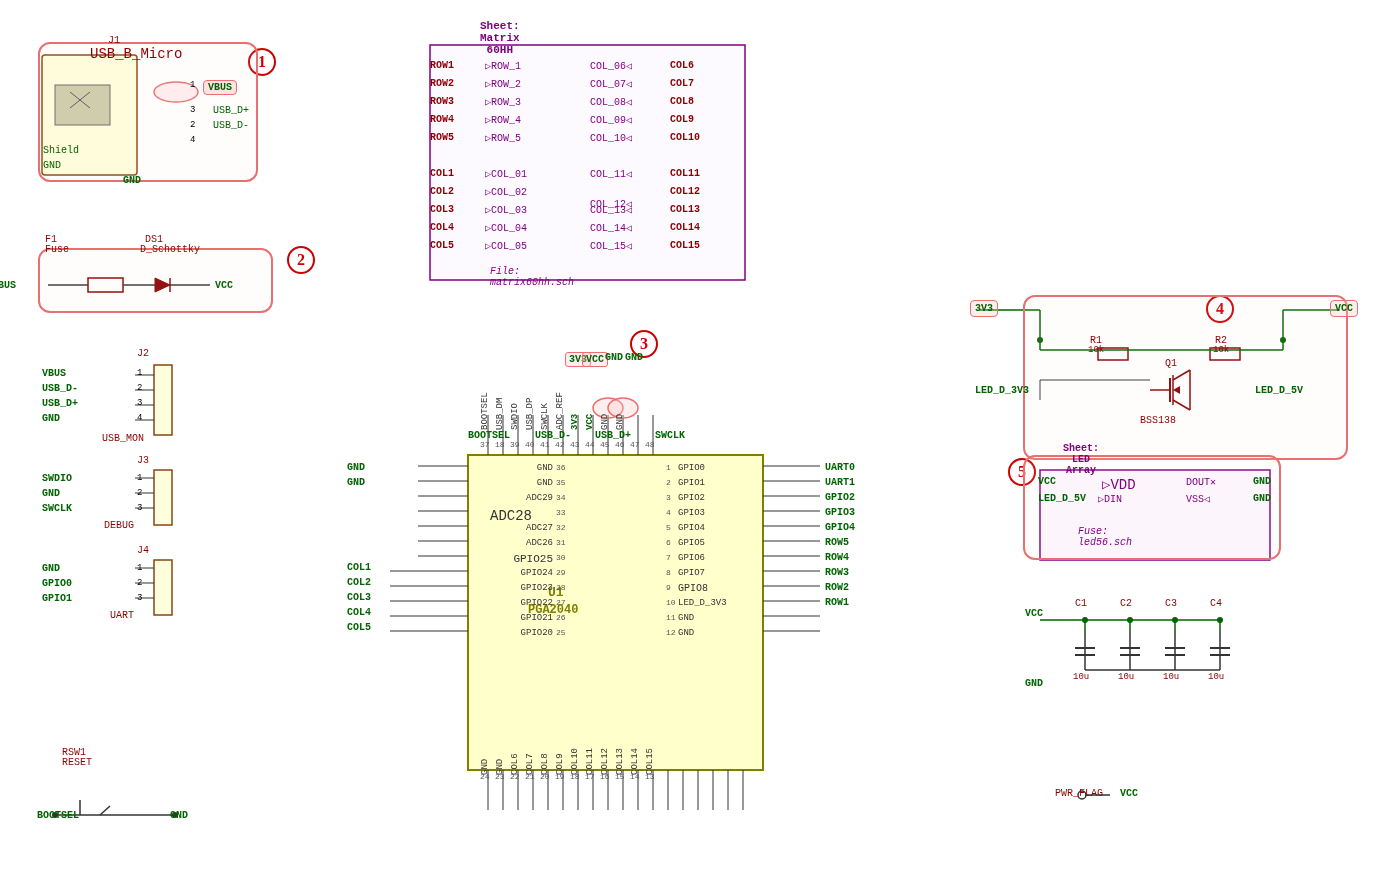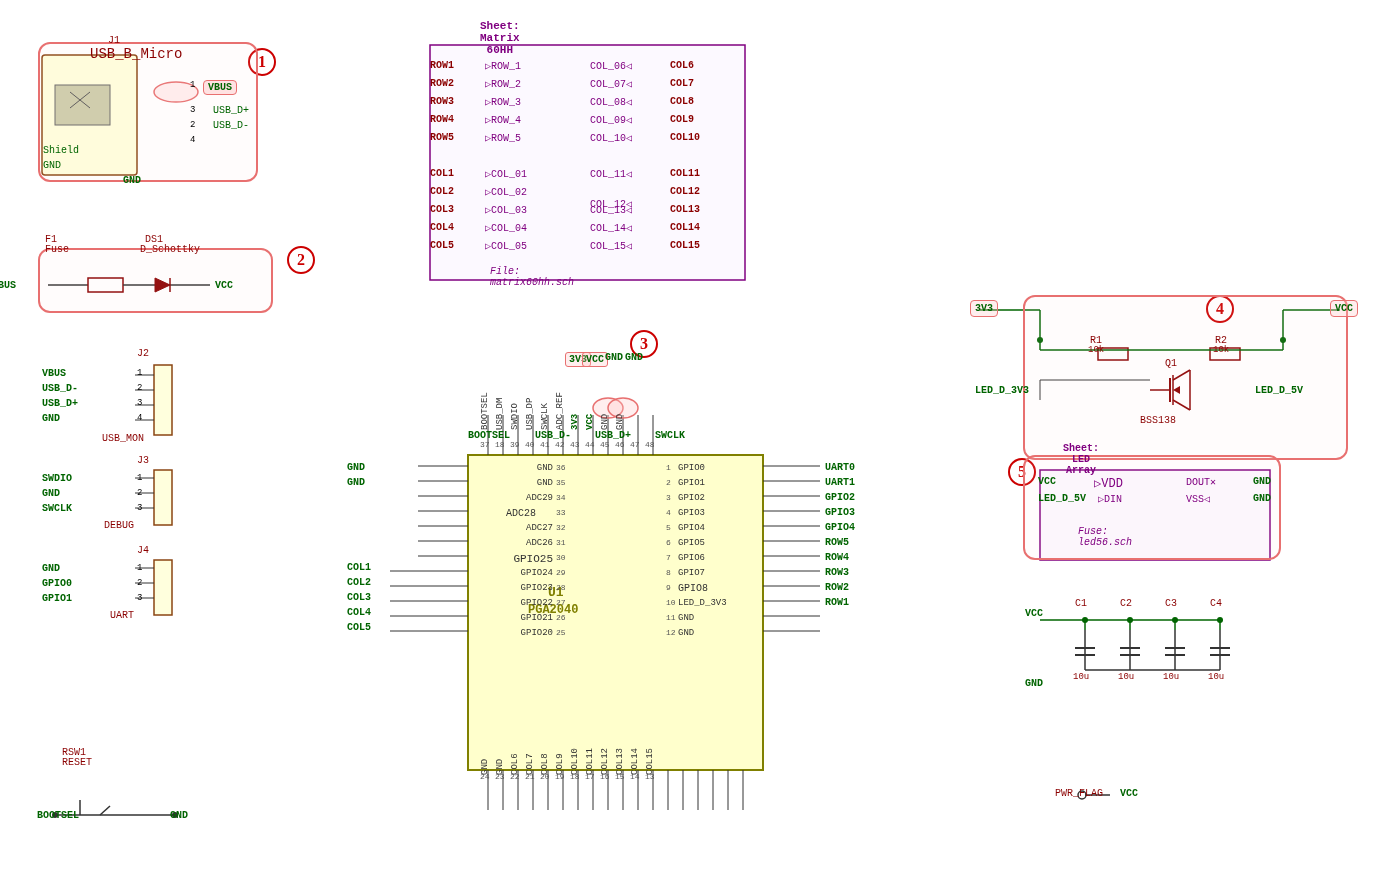--- a/index.html
+++ b/index.html
@@ -410,21 +410,21 @@
 </div>
 
 <div class="component" style="left:468px; top:455px">
 
   <div style="position:absolute; left:80px; top:130px; color:#808000; font-size:13px; font-weight:bold">U1</div>
   <div style="position:absolute; left:60px; top:148px; color:#808000; font-size:12px; font-weight:bold">PGA2040</div>
 
   <div style="position:absolute; left:5px; top:8px; color:#333; font-size:9px; text-align:right; width:80px">GND</div>
   <div style="position:absolute; left:5px; top:23px; color:#333; font-size:9px; text-align:right; width:80px">GND</div>
   <div style="position:absolute; left:5px; top:38px; color:#333; font-size:9px; text-align:right; width:80px">ADC29</div>
-  <div style="position:absolute; left:13px; top:53px; color:#333; font-size:10px; text-align:center; width:80px">ADC28</div>
+  <div style="position:absolute; left:22px; top:53px; color:#333; font-size:14px; text-align:left; width:80px">ADC28</div>
   <div style="position:absolute; left:5px; top:68px; color:#333; font-size:9px; text-align:right; width:80px">ADC27</div>
   <div style="position:absolute; left:5px; top:83px; color:#333; font-size:9px; text-align:right; width:80px">ADC26</div>
   <div style="position:absolute; left:5px; top:98px; color:#333; font-size:11px; text-align:right; width:80px">GPIO25</div>
   <div style="position:absolute; left:5px; top:113px; color:#333; font-size:9px; text-align:right; width:80px">GPIO24</div>
   <div style="position:absolute; left:5px; top:128px; color:#333; font-size:9px; text-align:right; width:80px">GPIO23</div>
   <div style="position:absolute; left:5px; top:143px; color:#333; font-size:9px; text-align:right; width:80px">GPIO22</div>
   <div style="position:absolute; left:5px; top:158px; color:#333; font-size:9px; text-align:right; width:80px">GPIO21</div>
   <div style="position:absolute; left:5px; top:173px; color:#333; font-size:9px; text-align:right; width:80px">GPIO20</div>
 
   <div style="position:absolute; left:88px; top:8px; font-size:8px; color:#555">36</div>
@@ -564,21 +564,21 @@
 <div style="position:absolute; left:1165px; top:358px; color:#8B0000; font-size:10px">Q1</div>
 <div style="position:absolute; left:1140px; top:415px; color:#8B0000; font-size:10px">BSS138</div>
 
 <div class="component" style="left:1038px; top:458px">
   <div style="color:#800080; font-size:10px; font-weight:bold; text-align:center; position:absolute; left:25px; top:-15px">Sheet: LED Array</div>
 
   <div style="position:absolute; left:0px; top:18px; color:#006400; font-size:10px; font-weight:bold">VCC</div>
 
   <div style="position:absolute; left:0px; top:35px; color:#006400; font-size:10px; font-weight:bold">LED_D_5V</div>
 
-  <div style="position:absolute; left:56px; top:18px; color:#800080; font-size:12px">▷VDD</div>
+  <div style="position:absolute; left:64px; top:18px; color:#800080; font-size:14px">▷VDD</div>
 
   <div style="position:absolute; left:60px; top:35px; color:#800080; font-size:10px">▷DIN</div>
 
   <div style="position:absolute; left:148px; top:18px; color:#800080; font-size:10px">DOUT✕</div>
 
   <div style="position:absolute; left:148px; top:35px; color:#800080; font-size:10px">VSS◁</div>
 
   <div style="position:absolute; left:215px; top:18px; color:#006400; font-size:10px; font-weight:bold">GND</div>
   <div style="position:absolute; left:215px; top:35px; color:#006400; font-size:10px; font-weight:bold">GND</div>
 

